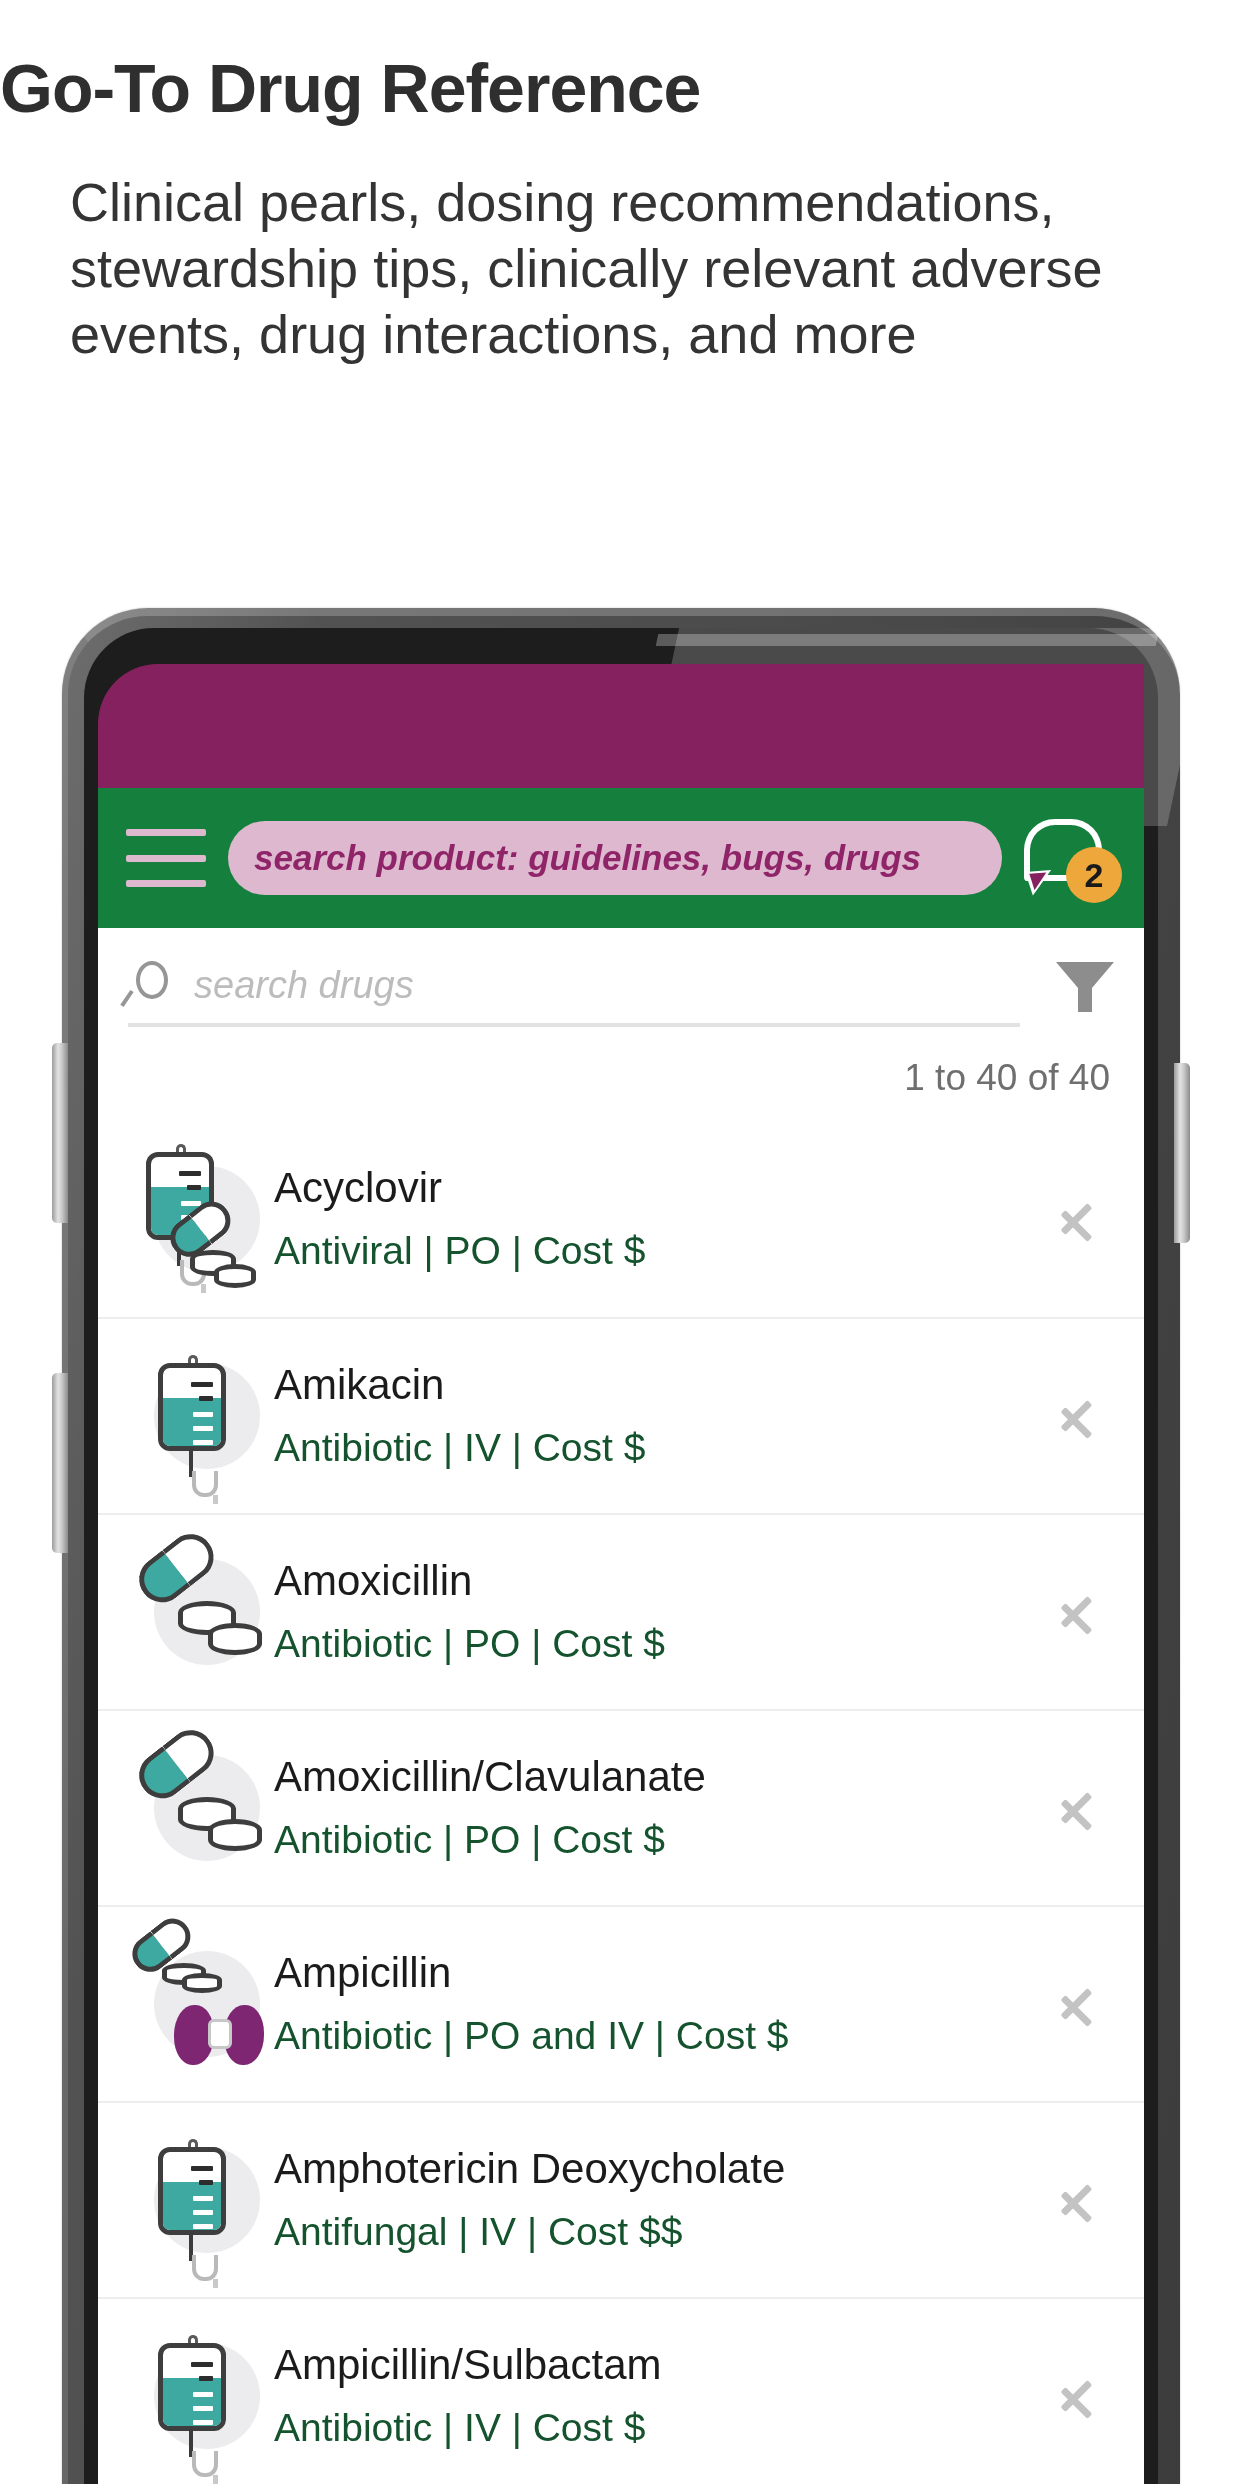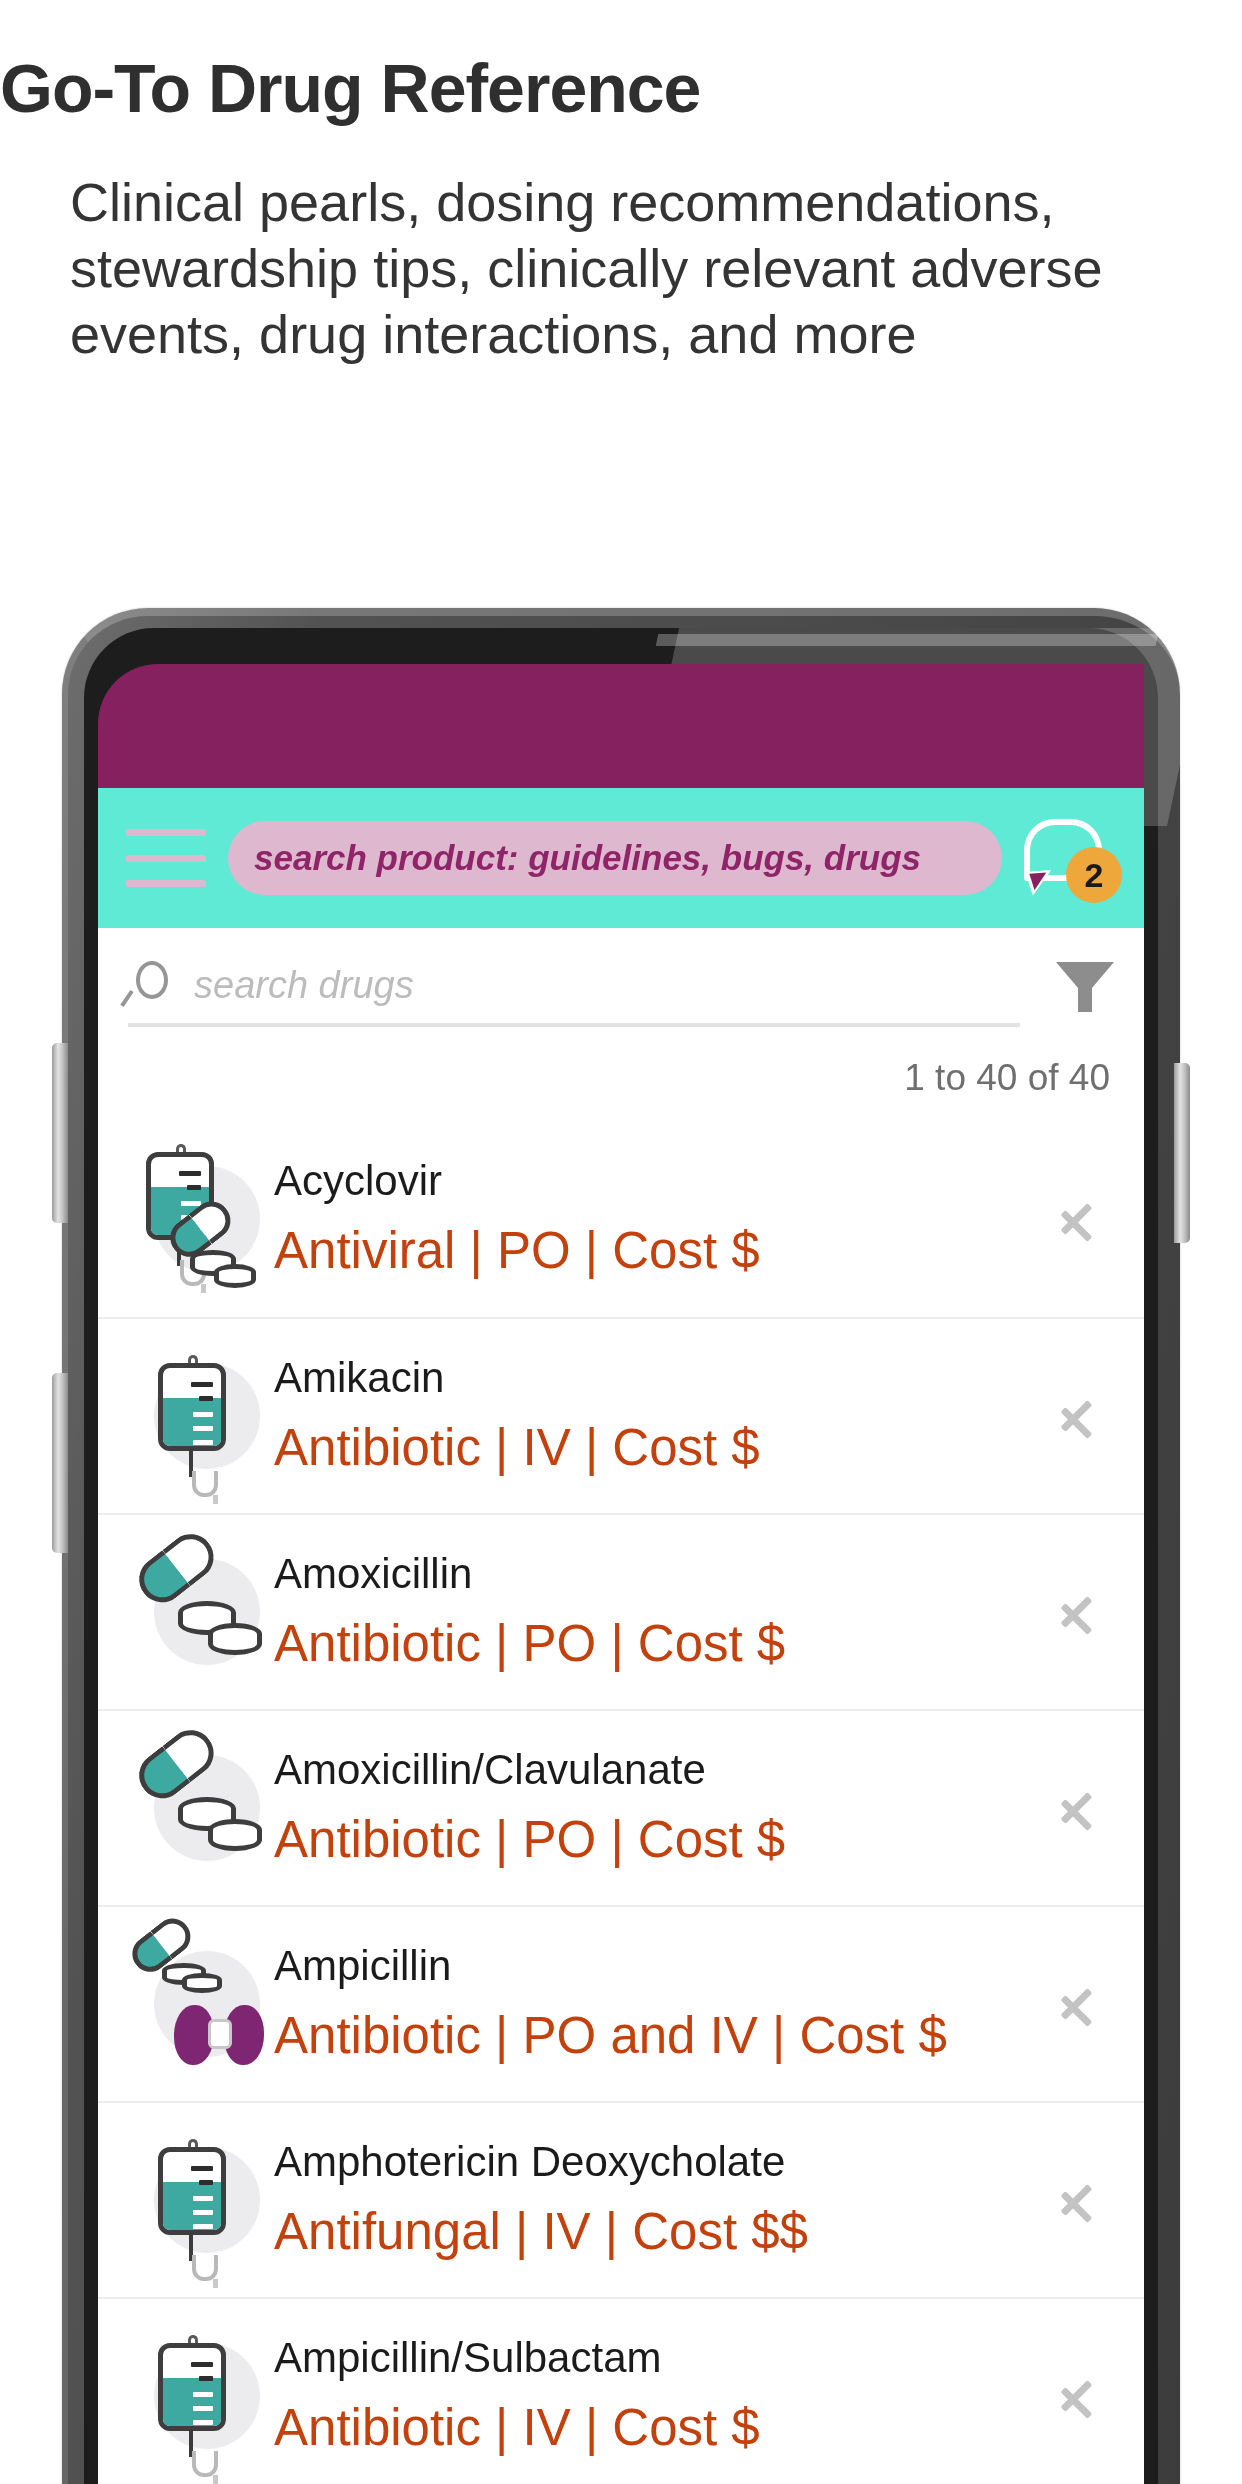--- a/index.html
+++ b/index.html
@@ -152,21 +152,21 @@
     left: 36px; top: 56px;
     width: 1046px; height: 264px;
     background: #862160;
     border-radius: 60px 0 0 0;
     z-index: 2;
   }
   .appbar-body {
     position: absolute;
     left: 36px; top: 180px;
     width: 1046px; height: 140px;
-    background: #5eead4;
+    background: #15803d;
     z-index: 3;
     display: flex;
     align-items: center;
     padding: 0 28px;
     gap: 22px;
   }
   .hamburger {
     width: 80px; height: 58px;
     display: flex; flex-direction: column; justify-content: space-between;
     flex: 0 0 auto;
@@ -441,22 +441,22 @@
 
   .row-text { flex: 1 1 auto; min-width: 0; }
   .row-title {
     font-size: 42px;
     color: #1b1b1b;
     line-height: 1.25;
     white-space: nowrap;
   }
   .row-meta {
     margin-top: 12px;
-    font-size: 51px;
-    color: #c2410c;
+    font-size: 39px;
+    color: #14532d;
     line-height: 1.25;
     white-space: nowrap;
   }
   .chev {
     flex: 0 0 auto;
     width: 56px; height: 70px;
     position: relative;
     margin-left: 10px;
   }
   .chev:before, .chev:after {

